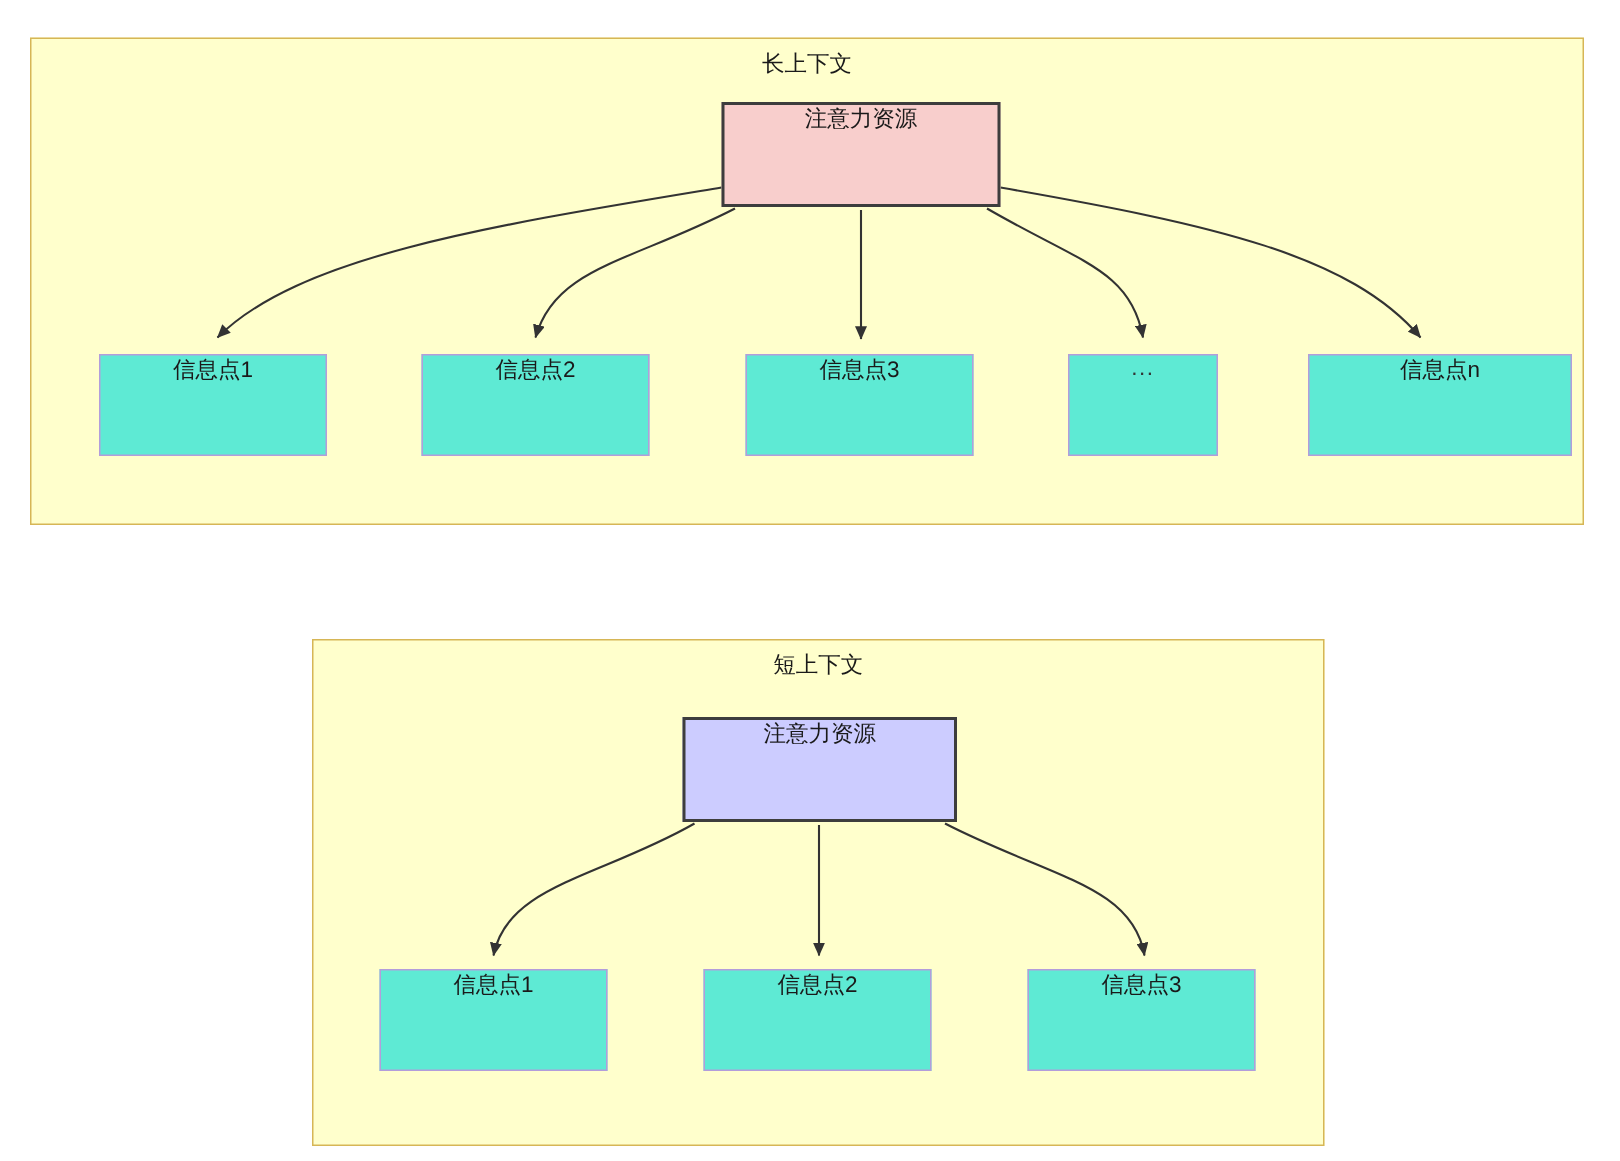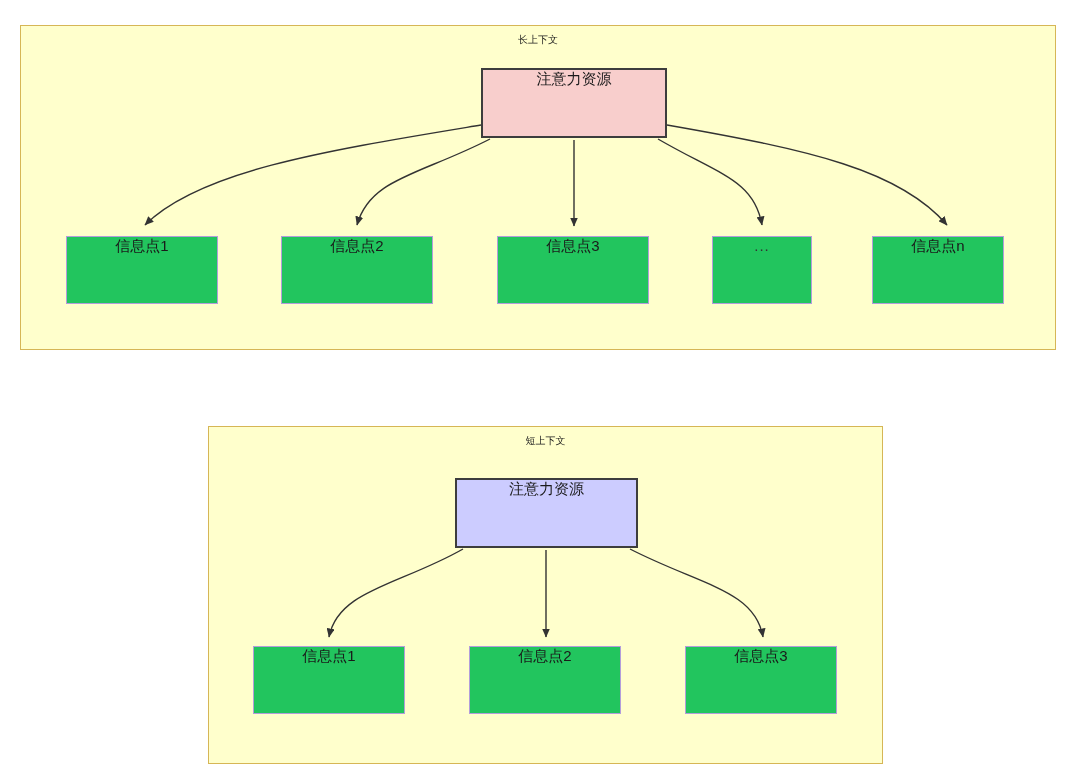--- a/index.html
+++ b/index.html
@@ -32,21 +32,21 @@
     position: absolute;
     background: #ffffcc;
     border: 1px solid #d6b656;
     box-sizing: border-box;
   }
   .container-title {
     position: absolute;
     left: 0;
     right: 0;
     text-align: center;
-    font-size: 10px;
+    font-size: 15px;
     color: #1a1a1a;
     line-height: 1.2;
     white-space: nowrap;
   }
   .node {
     position: absolute;
     box-sizing: border-box;
     display: flex;
     align-items: flex-start;
     justify-content: center;
@@ -57,21 +57,21 @@
   }
   .node.attention-red {
     background: #f8cecc;
     border: 2px solid #3d3d3d;
   }
   .node.attention-blue {
     background: #ccccff;
     border: 2px solid #3d3d3d;
   }
   .node.info {
-    background: #22c55e;
+    background: #5eead4;
     border: 1px solid #b39ddb;
   }
   .node.info.ellipsis {
     letter-spacing: 1px;
     color: #333333;
   }
 </style>
 </head>
 <body>
 
@@ -120,21 +120,21 @@
   </div>
 
   <div class="node info" style="left:497px; top:236px; width:152px; height:68px;">
     <span>信息点3</span>
   </div>
 
   <div class="node info ellipsis" style="left:712px; top:236px; width:100px; height:68px;">
     <span>...</span>
   </div>
 
-  <div class="node info" style="left:872px; top:236px; width:132px; height:68px;">
+  <div class="node info" style="left:872px; top:236px; width:176px; height:68px;">
     <span>信息点n</span>
   </div>
 
   <div class="node attention-blue" style="left:455px; top:478px; width:183px; height:70px;">
     <span>注意力资源</span>
   </div>
 
   <div class="node info" style="left:253px; top:646px; width:152px; height:68px;">
     <span>信息点1</span>
   </div>

